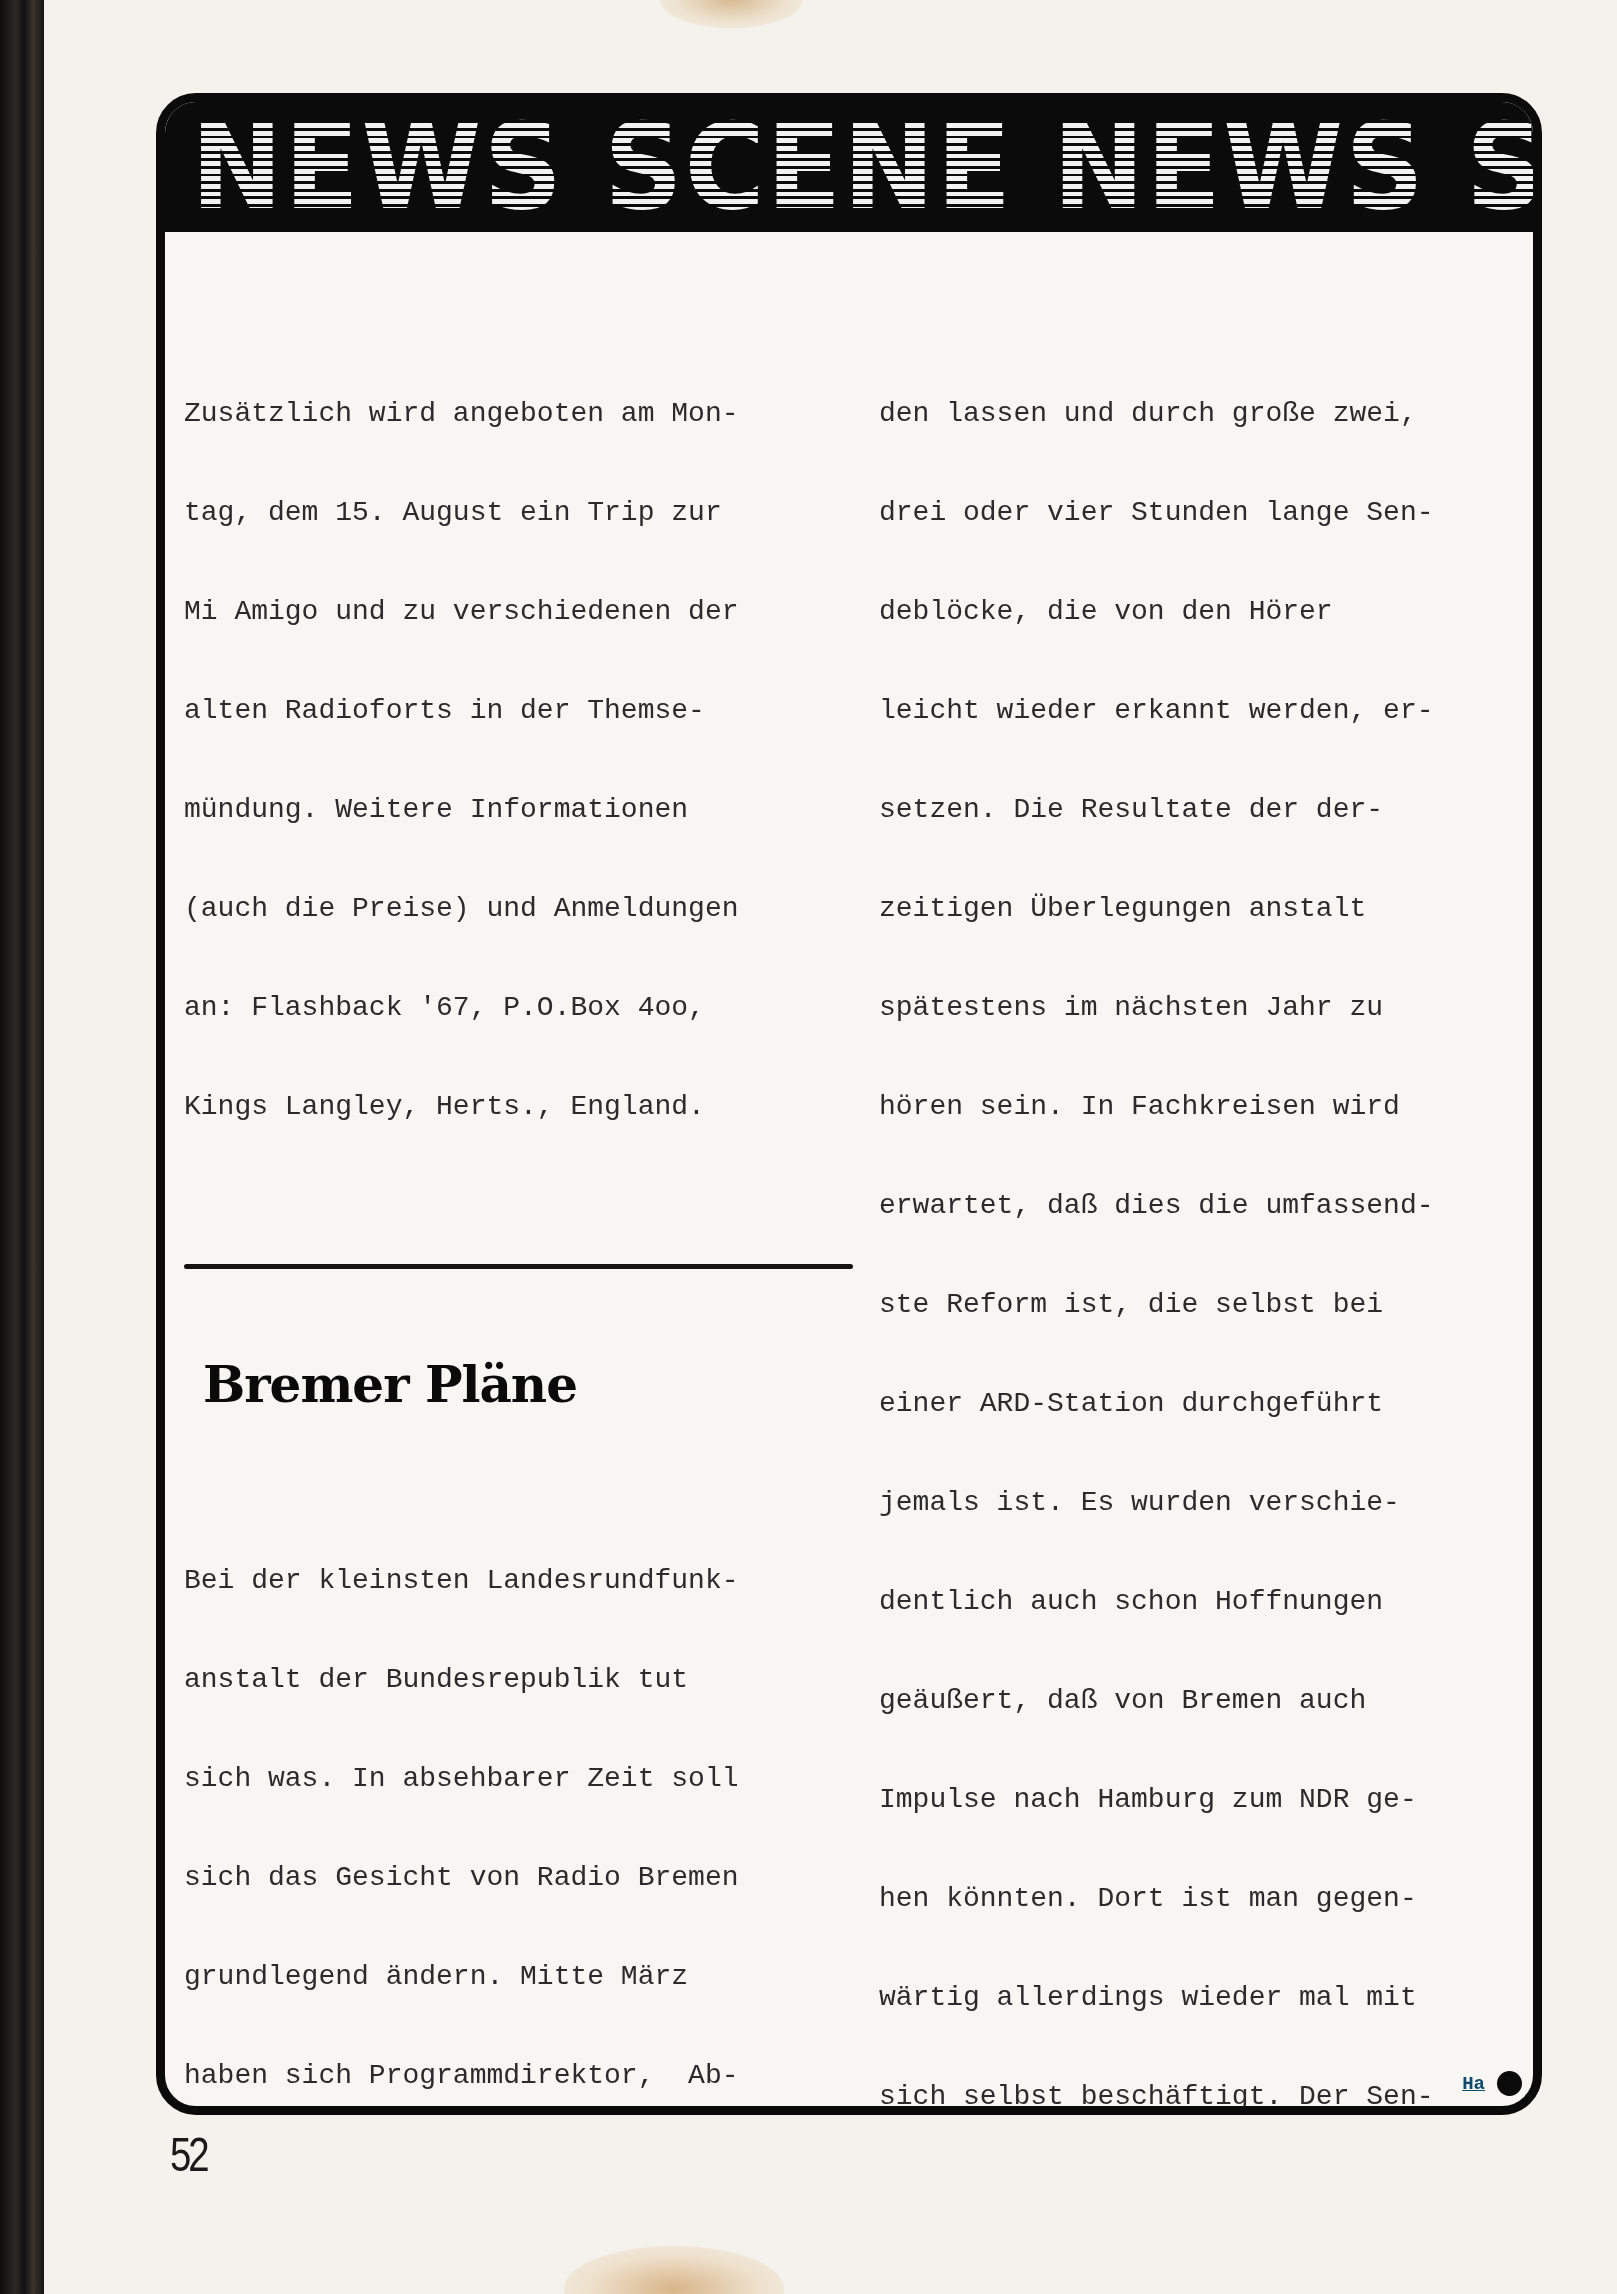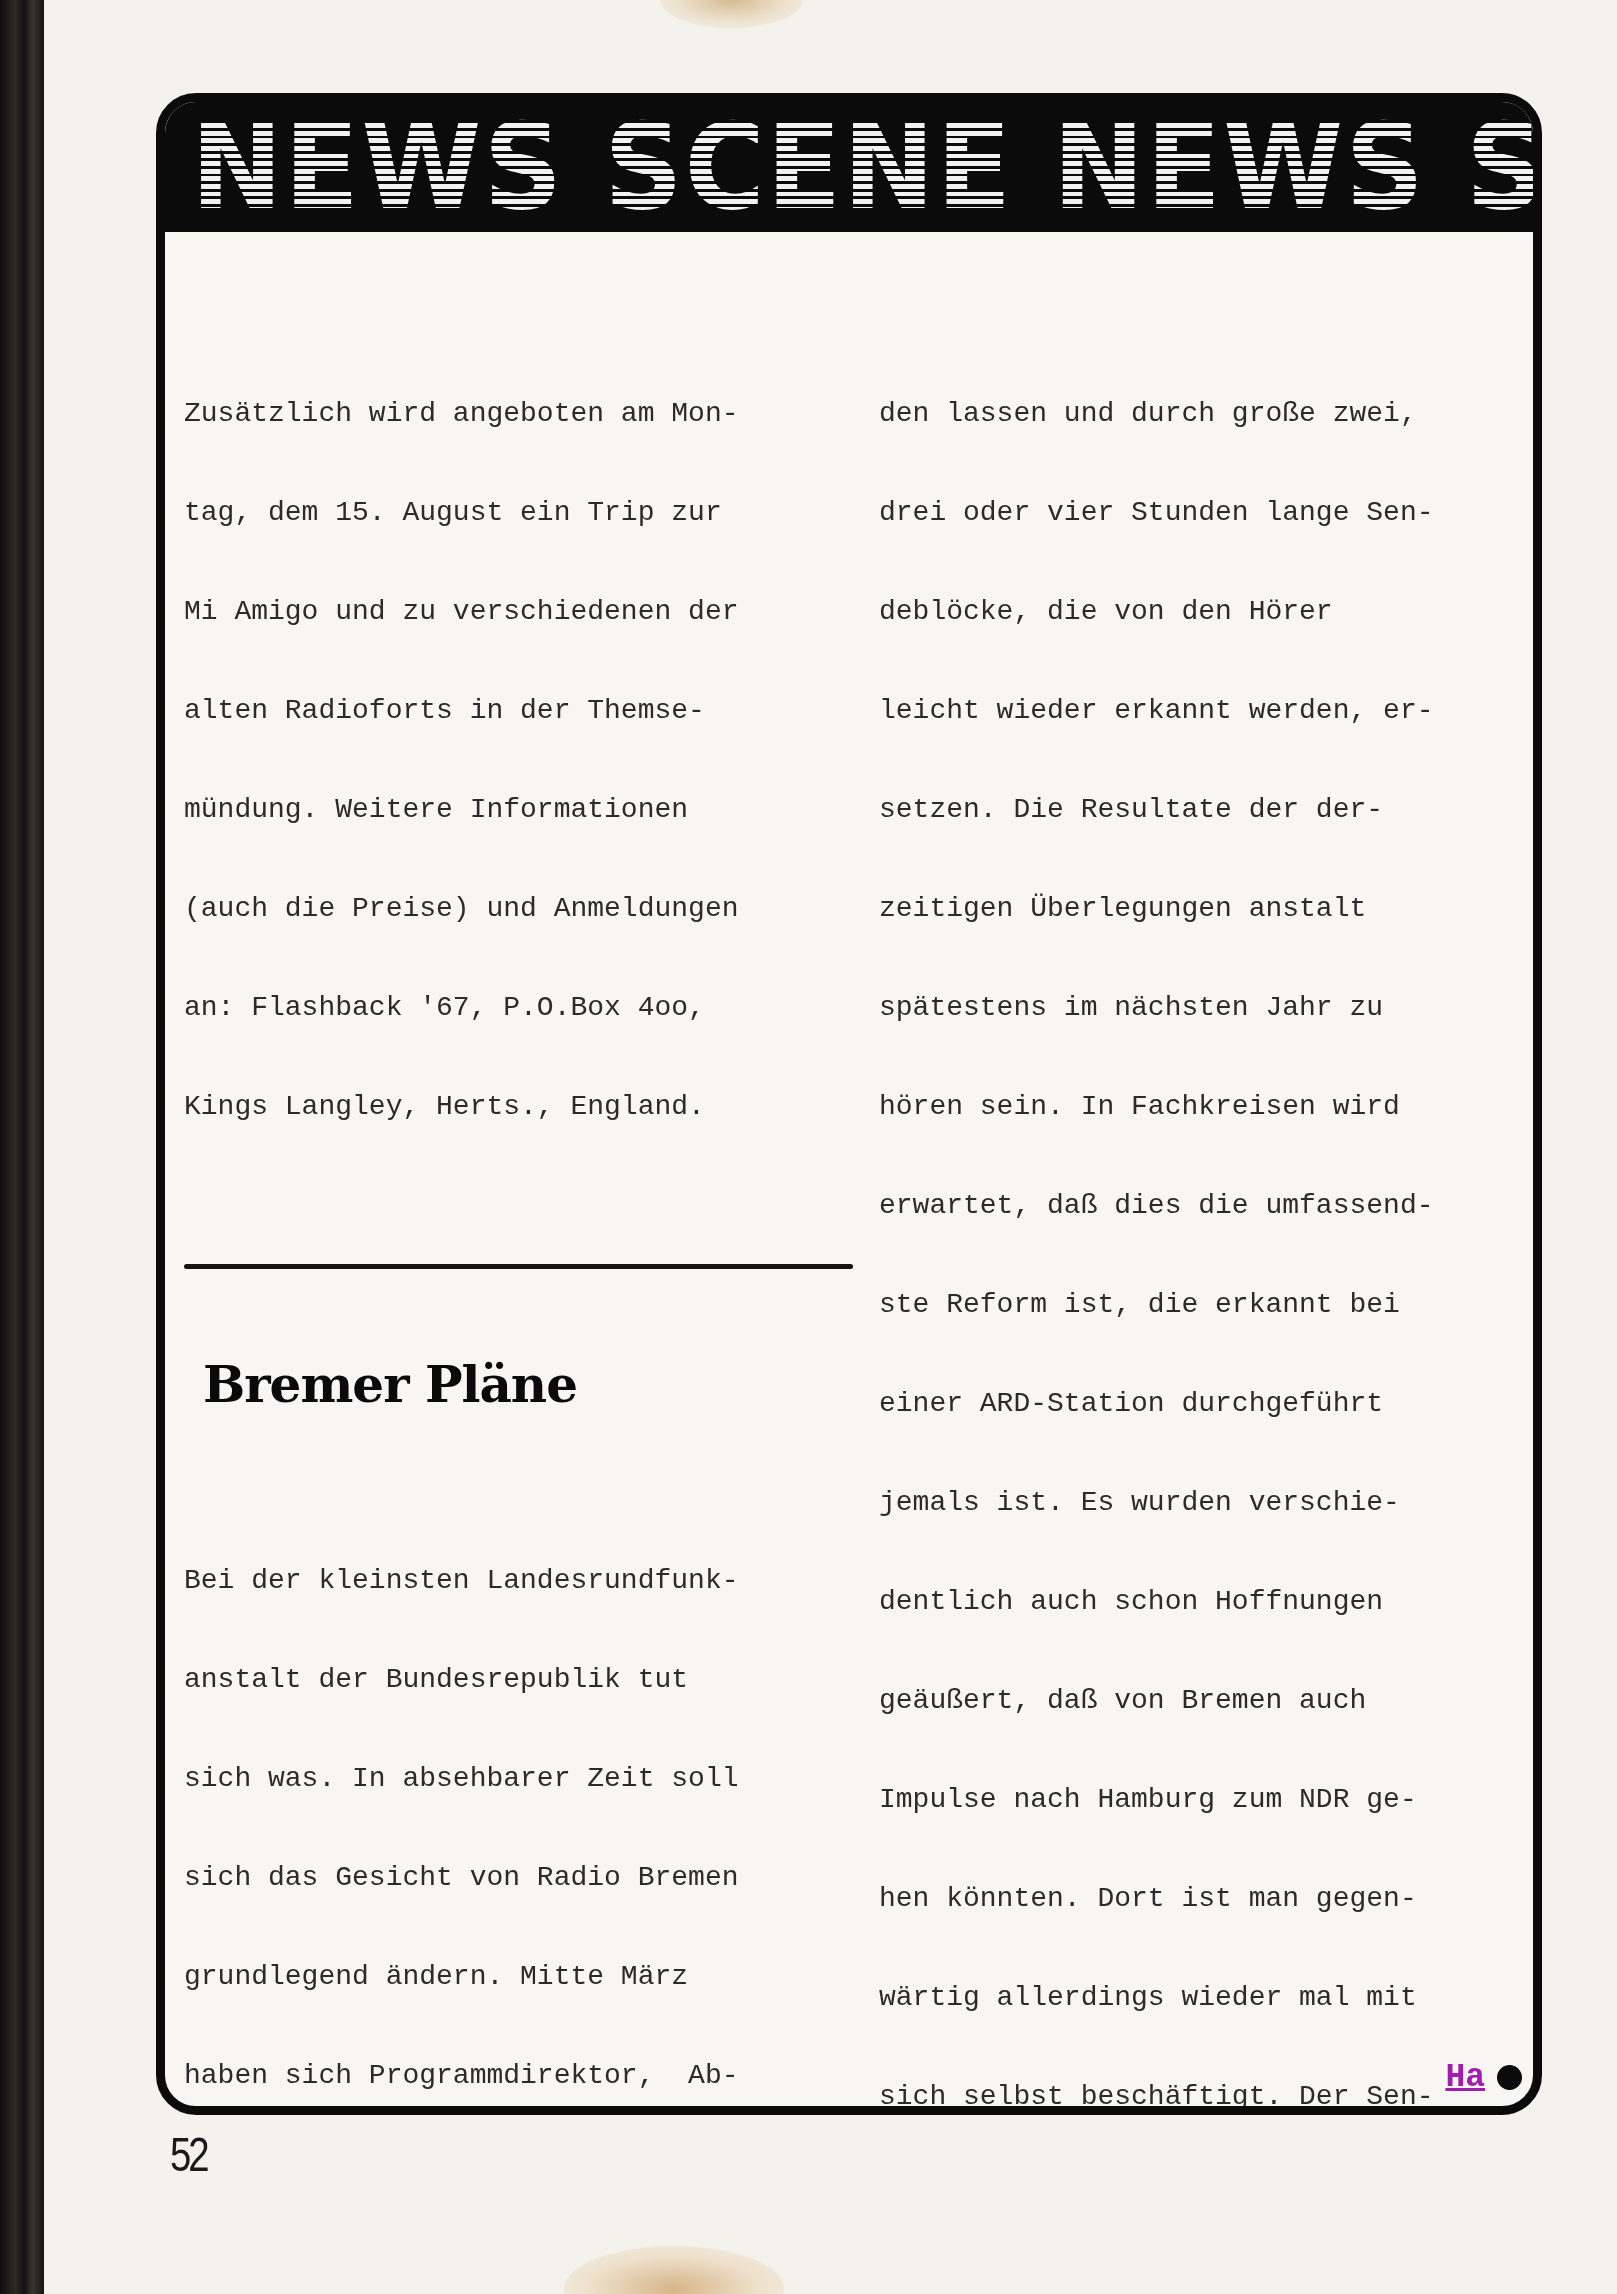--- a/index.html
+++ b/index.html
@@ -77,21 +77,21 @@
       letter-spacing: -1px;
       white-space: nowrap;
     }
     .head-bremer { margin: 19px 0 17px 19px; }
     .signature {
       position: absolute; right: 11.5px; bottom: 9.6px;
       display: flex; align-items: center; gap: 11.5px;
     }
     .sig-text {
       font-family: "Liberation Mono", monospace;
-      font-weight: bold; font-size: 33px; color: #a21caf; text-decoration: underline;
+      font-weight: bold; font-size: 19px; color: #0c4a6e; text-decoration: underline;
     }
     .bullet {
       width: 25px; height: 25px; border-radius: 50%; background: #0b0b0b; display: inline-block;
     }
     .page-number {
       position: absolute; left: 170px; top: 2127px;
       font-family: "Liberation Sans", sans-serif;
       font-size: 48px; letter-spacing: -3.8px;
       transform: scaleX(0.8); transform-origin: left top;
       color: #1a1a1a;
@@ -172,21 +172,21 @@
     <div>
       <span class="line">den lassen und durch große zwei,</span>
       <span class="line">drei oder vier Stunden lange Sen-</span>
       <span class="line">deblöcke, die von den Hörer</span>
       <span class="line">leicht wieder erkannt werden, er-</span>
       <span class="line">setzen. Die Resultate der der-</span>
       <span class="line">zeitigen Überlegungen anstalt</span>
       <span class="line">spätestens im nächsten Jahr zu</span>
       <span class="line">hören sein. In Fachkreisen wird</span>
       <span class="line">erwartet, daß dies die umfassend-</span>
-      <span class="line">ste Reform ist, die erkannt bei</span>
+      <span class="line">ste Reform ist, die selbst bei</span>
       <span class="line">einer ARD-Station durchgeführt</span>
       <span class="line">jemals ist. Es wurden verschie-</span>
       <span class="line">dentlich auch schon Hoffnungen</span>
       <span class="line">geäußert, daß von Bremen auch</span>
       <span class="line">Impulse nach Hamburg zum NDR ge-</span>
       <span class="line">hen könnten. Dort ist man gegen-</span>
       <span class="line">wärtig allerdings wieder mal mit</span>
       <span class="line">sich selbst beschäftigt. Der Sen-</span>
       
       

